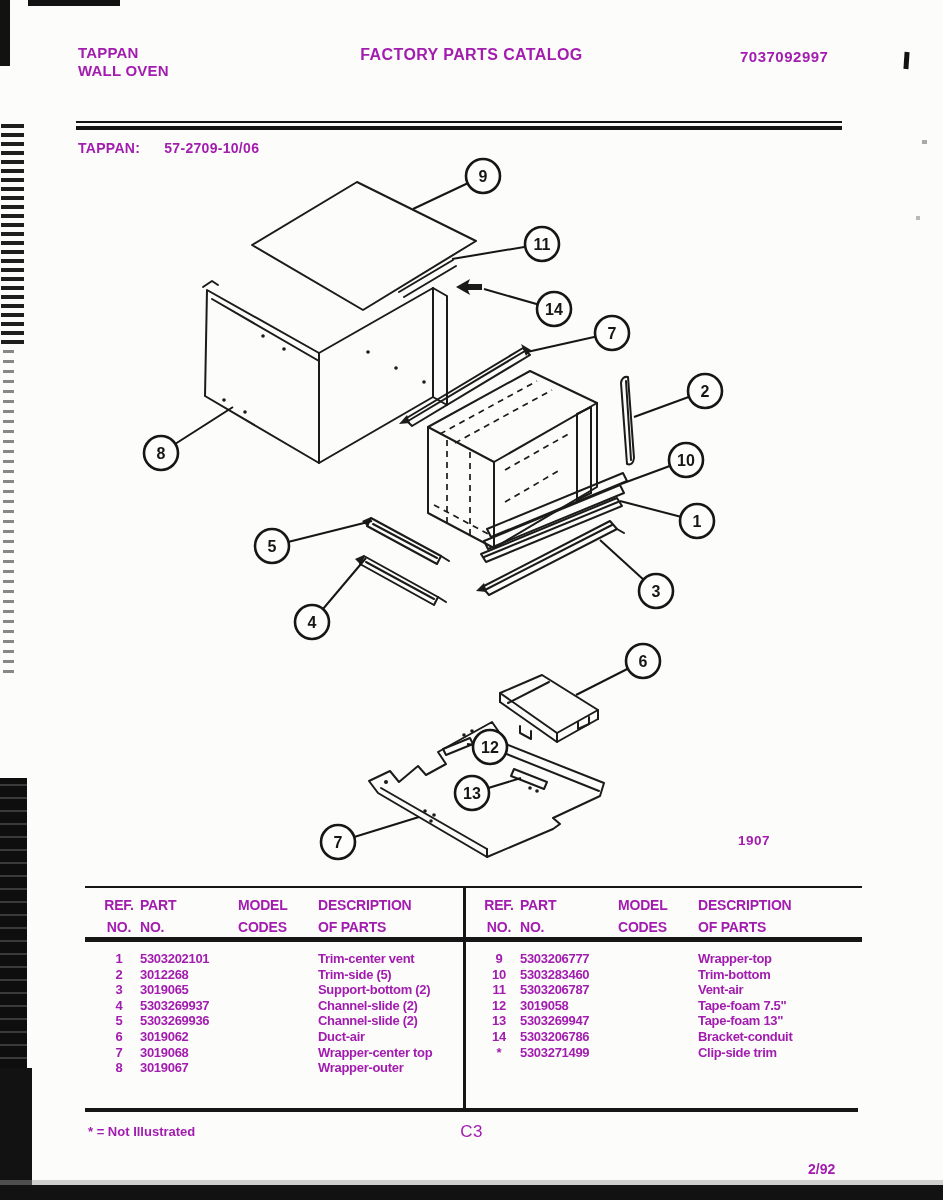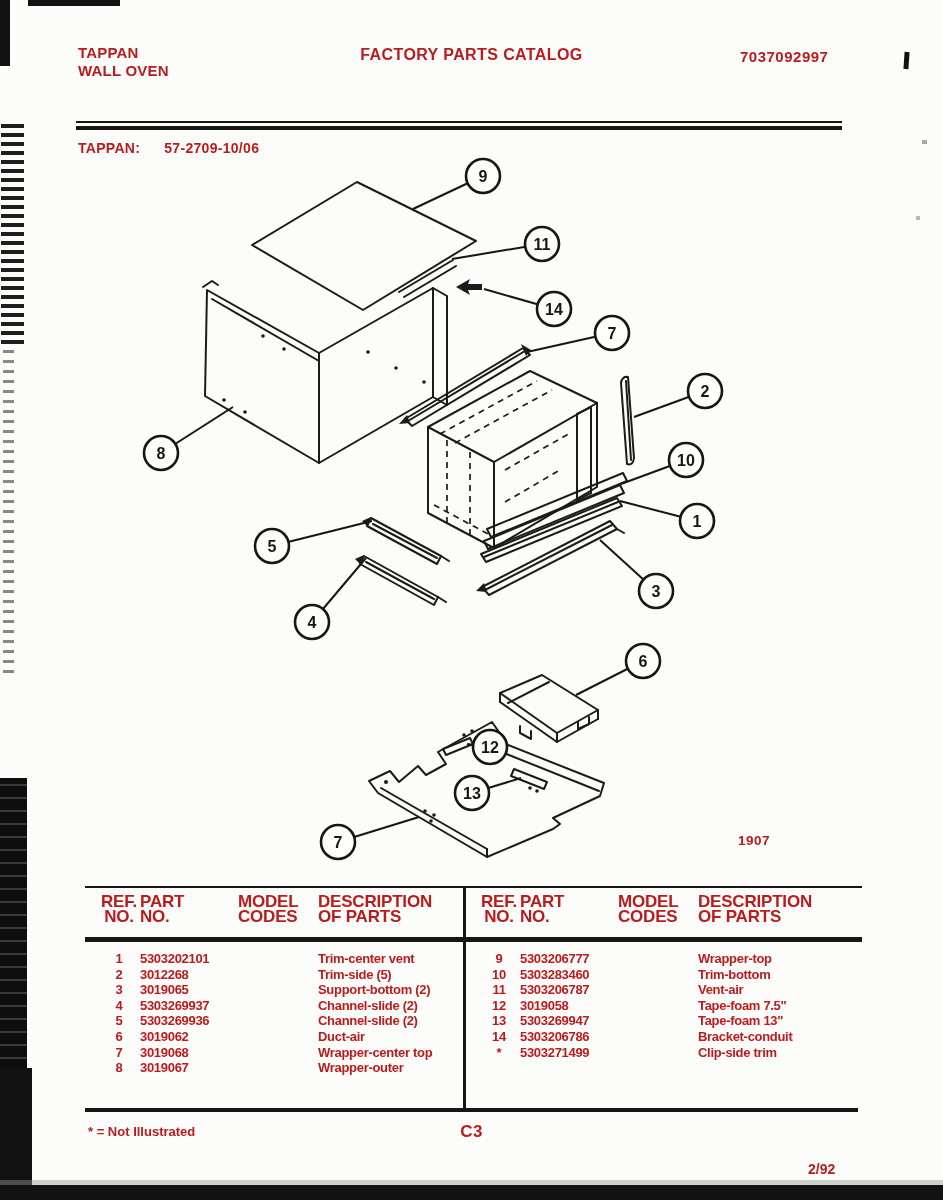--- a/index.html
+++ b/index.html
@@ -1,19 +1,19 @@
 <!DOCTYPE html>
 <html><head>
 <meta charset="utf-8">
 <style>
   html,body{margin:0;padding:0;background:#e8e8e4;}
   #page{
     position:relative;width:943px;height:1200px;margin:0 auto;
     background:#fcfcfa;overflow:hidden;
-    font-family:"Liberation Sans",sans-serif;color:#b91c1c;
+    font-family:"Liberation Sans",sans-serif;color:#a21caf;
     -webkit-font-smoothing:antialiased;
   }
   .abs{position:absolute;}
   
   .brand{left:78px;top:44px;font-size:15px;font-weight:bold;line-height:18px;letter-spacing:.2px;}
   .title{left:0;right:0;top:46px;text-align:center;font-size:16px;font-weight:bold;letter-spacing:.4px;}
   .pubno{left:740px;top:48px;font-size:15px;font-weight:bold;letter-spacing:.5px;}
   .rule{background:#161616;}
   .model-line{left:78px;top:140px;font-size:14px;font-weight:bold;letter-spacing:.3px;}
   .model-line span{display:inline-block;}
@@ -21,28 +21,28 @@
   
   #diagram{left:0;top:0;width:943px;height:1200px;}
   .ln{stroke:#1b1b1b;stroke-width:2;fill:none;stroke-linejoin:round;stroke-linecap:round;}
   .fillb{fill:#1b1b1b;stroke:none;}
   .dash{stroke:#1b1b1b;stroke-width:1.7;fill:none;stroke-dasharray:6 5;}
   .leader{stroke:#161616;stroke-width:2;}
   .callout-circle{fill:#fdfdfb;stroke:#161616;stroke-width:2.6;}
   .callout-num{font-family:"Liberation Sans",sans-serif;font-size:16px;font-weight:bold;fill:#161616;text-anchor:middle;}
   .fig-num{left:738px;top:833px;font-size:13.5px;font-weight:bold;letter-spacing:.5px;}
   
-  .tbl-head{display:grid;grid-template-columns:42px 98px 80px 160px;font-size:17px;font-weight:bold;line-height:15px;letter-spacing:-0.2px;}
+  .tbl-head{display:grid;grid-template-columns:42px 98px 80px 160px;font-size:14px;font-weight:bold;line-height:22px;letter-spacing:-0.2px;}
   .tbl-head .c{white-space:pre-line;}
   .rows{display:grid;grid-template-columns:42px 98px 80px 160px;font-size:13px;font-weight:bold;line-height:15.6px;letter-spacing:-0.3px;}
   .rows .cell{white-space:nowrap;}
   .rows .ref{text-align:center;}
   
   .footnote{left:88px;top:1124px;font-size:13px;font-weight:bold;}
-  .pagecode{left:0;right:0;top:1122px;text-align:center;font-size:17px;font-weight:bold;letter-spacing:.5px;}
+  .pagecode{left:0;right:0;top:1122px;text-align:center;font-size:17px;font-weight:normal;letter-spacing:.5px;}
   .datecode{left:808px;top:1117px;font-size:14px;font-weight:bold;margin-top:44px;}
   
   .art{background:#121212;}
   .art-noise1{background:repeating-linear-gradient(180deg,rgba(18,18,18,.95) 0 4px,rgba(18,18,18,0) 4px 9px);}
   .art-noise2{background:repeating-linear-gradient(180deg,#0e0e0e 0 6px,#3a3a3a 6px 8px,#0e0e0e 8px 13px);}
   .art-noise3{background:repeating-linear-gradient(180deg,rgba(40,40,40,.55) 0 3px,rgba(40,40,40,0) 3px 10px);}
 </style>
 </head>
 <body>
 

